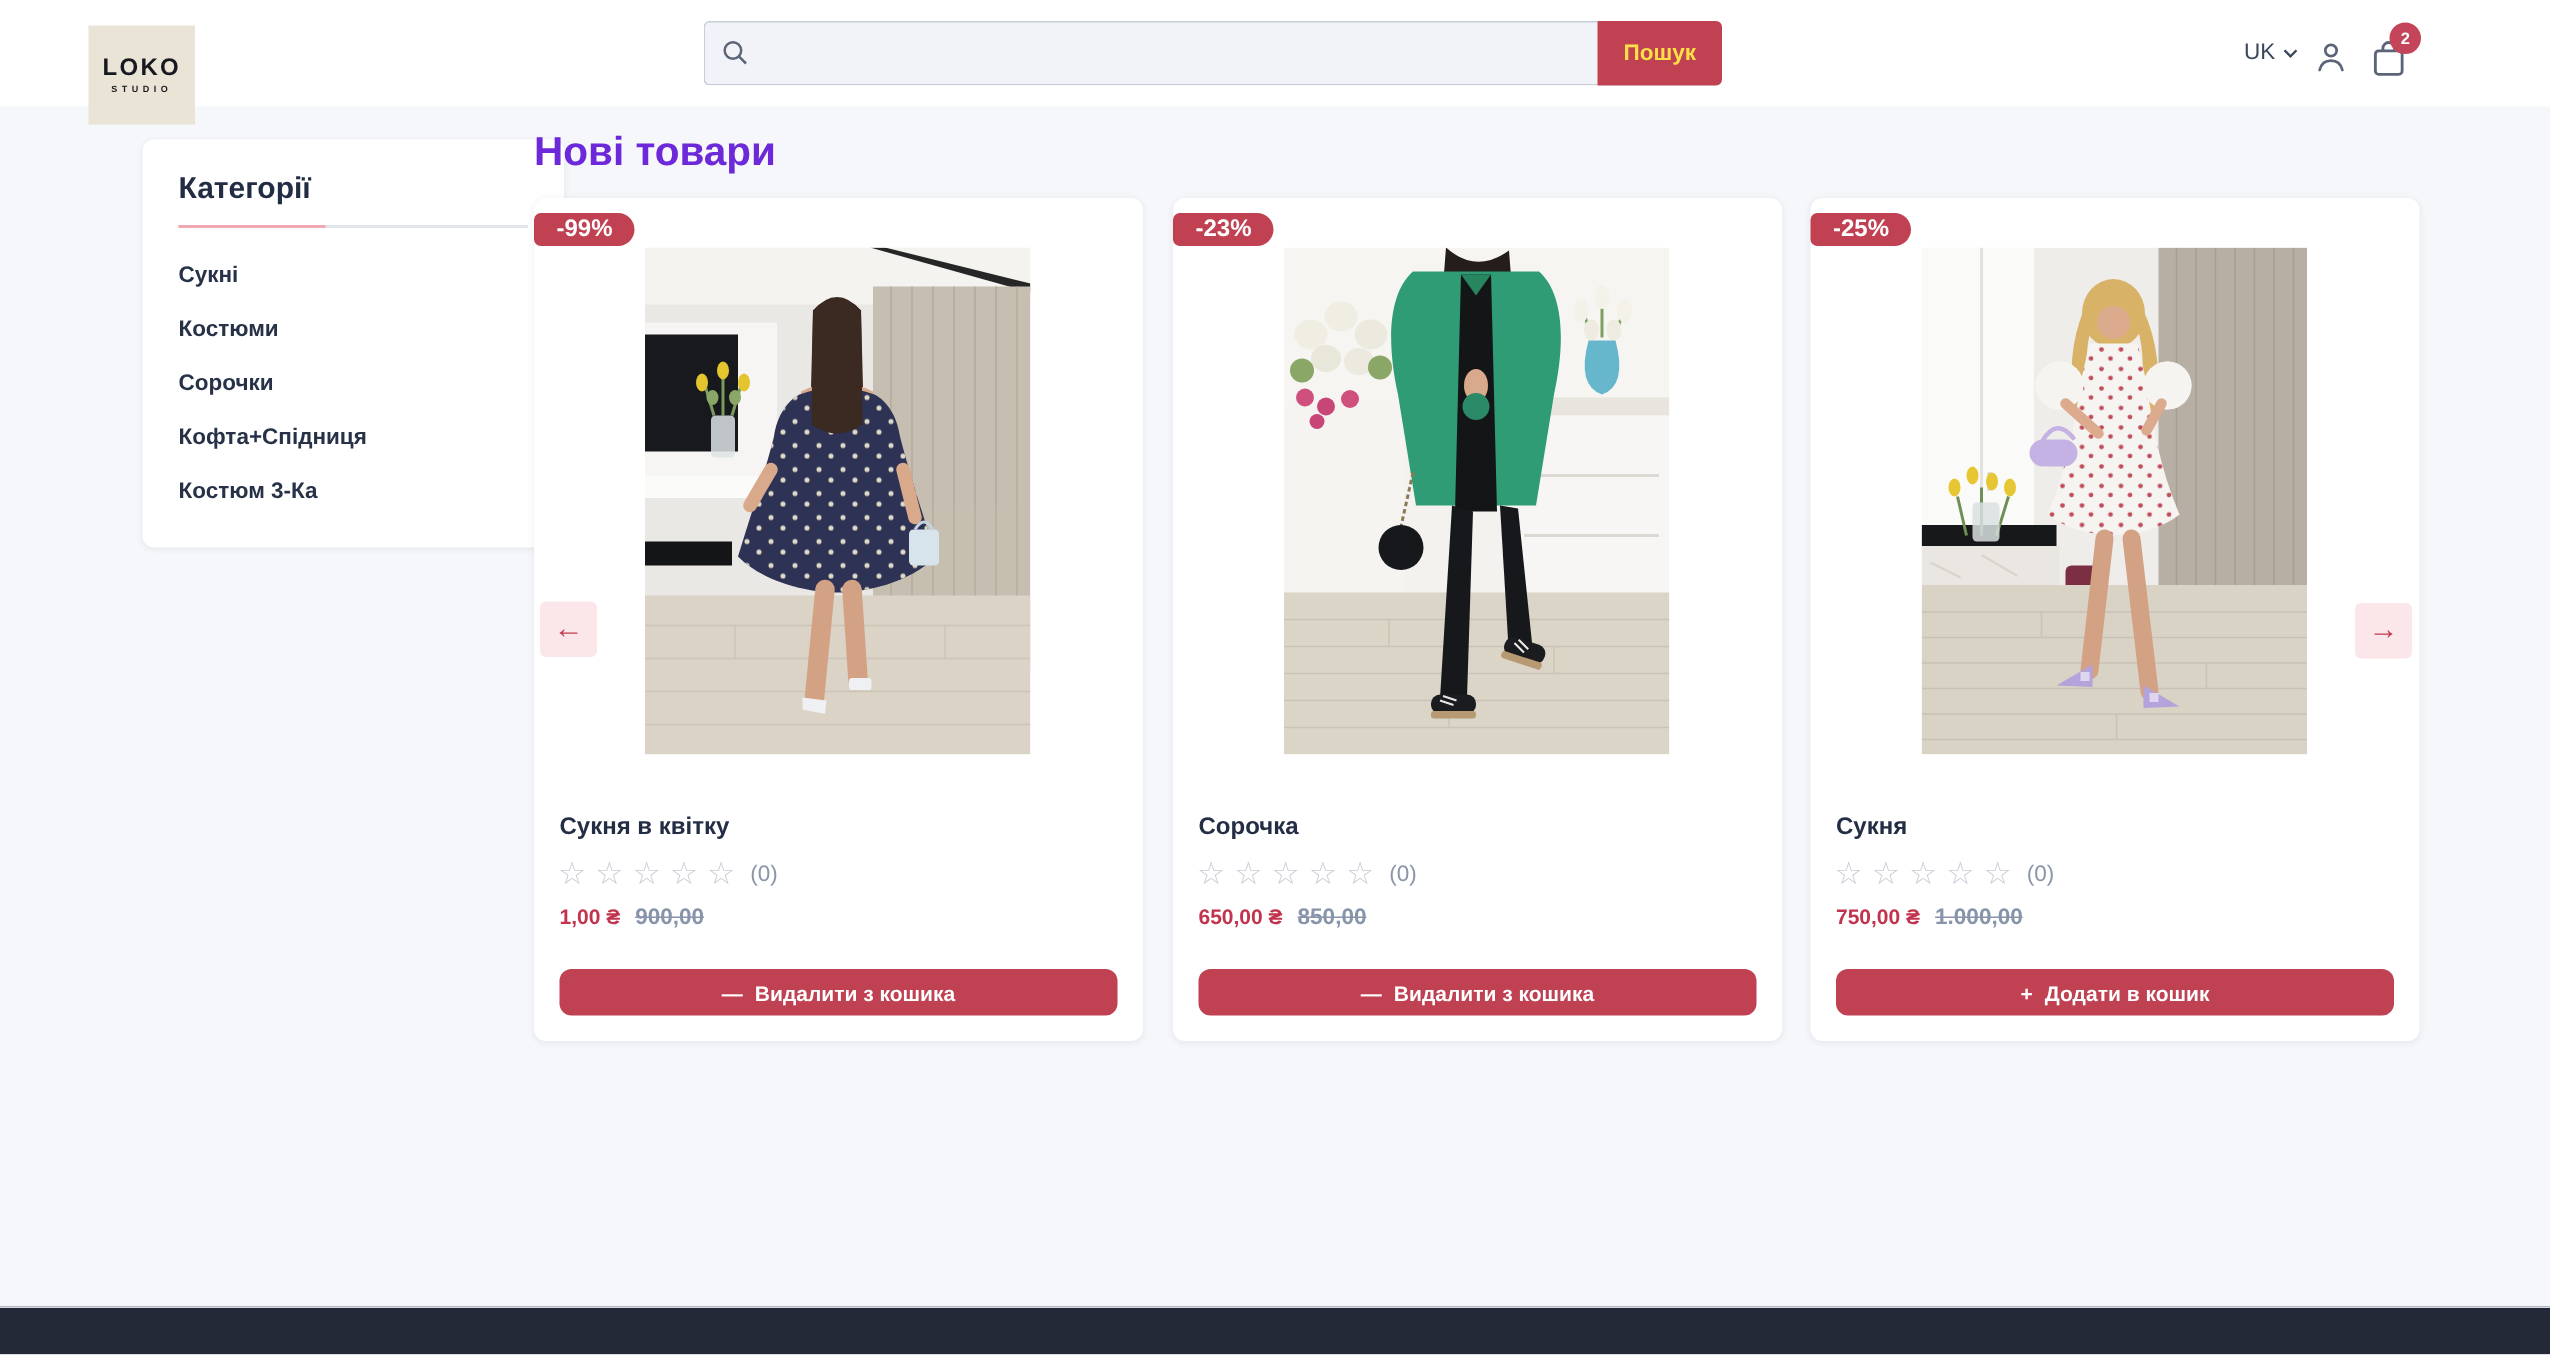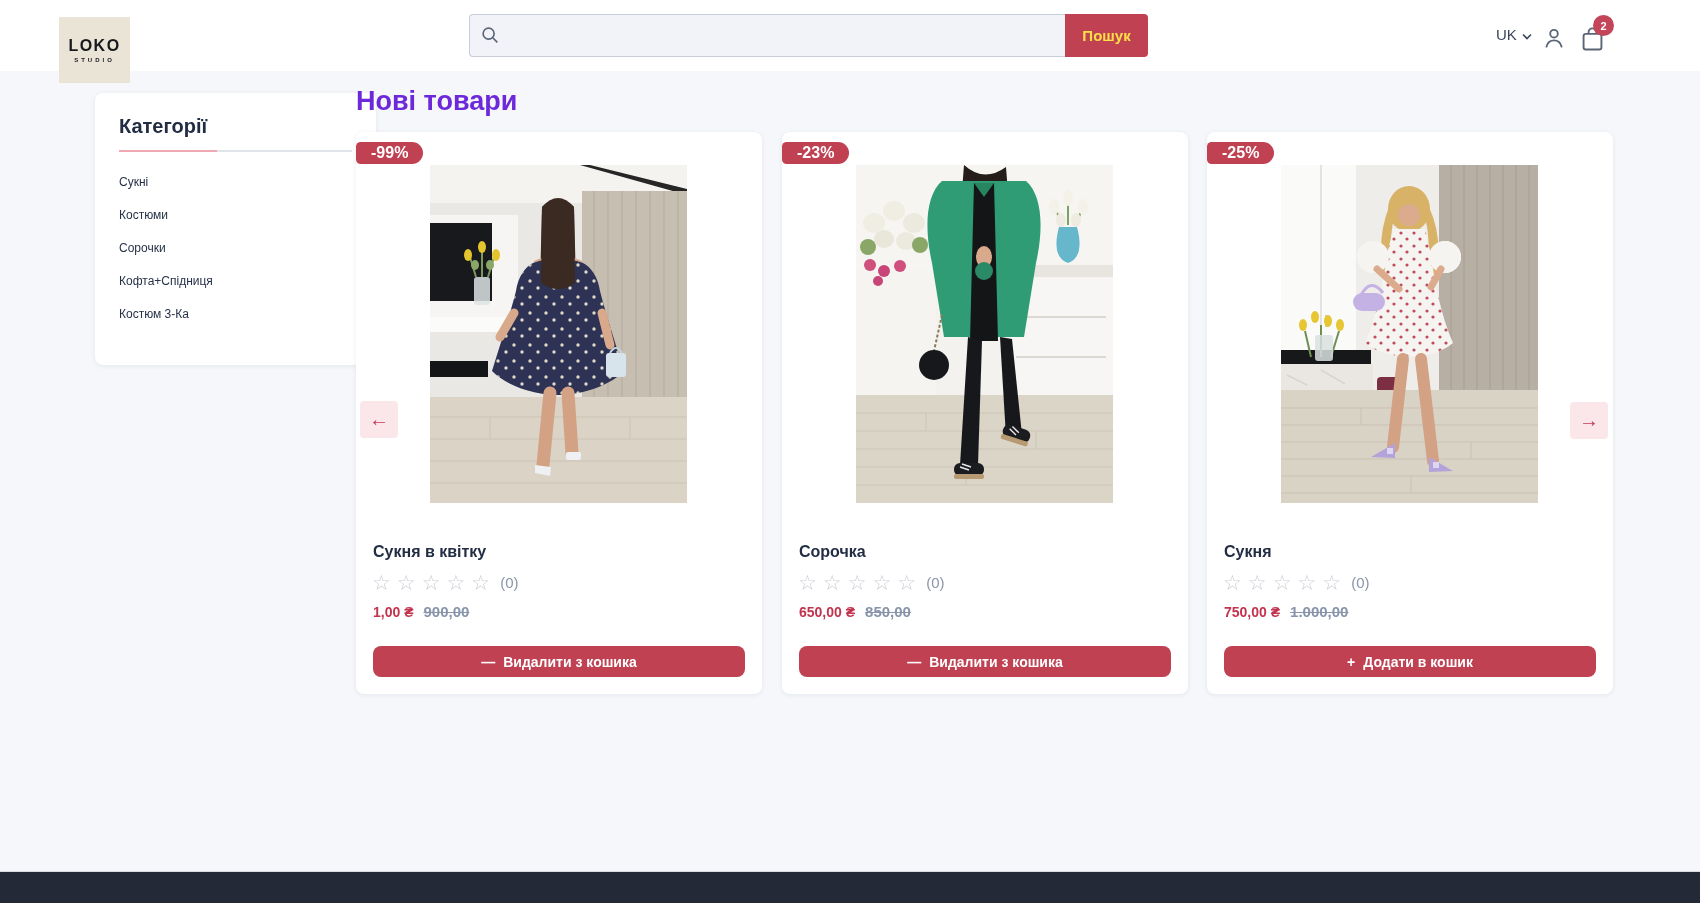--- a/index.html
+++ b/index.html
@@ -28,21 +28,21 @@
         background:#c4455a;color:#fff;font-size:11px;font-weight:bold;
         display:flex;align-items:center;justify-content:center;}
 
   
   .sidebar{position:absolute;left:59px;top:93px;width:281px;height:272px;background:#fff;border-radius:8px;
         box-shadow:0 1px 5px rgba(25,39,70,.08);padding:22px 24px;box-sizing:border-box;margin-left:36px;}
   .sidebar-title{margin:0;font-size:20px;font-weight:bold;color:#222d44;}
   .sidebar-divider{margin-top:12px;height:2px;background:#e1e5ea;position:relative;}
   .sidebar-divider::before{content:"";position:absolute;left:0;top:0;height:2px;width:42%;background:#f0a9b2;}
   .cat-list{list-style:none;margin:14px 0 0 0;padding:0;}
-  .cat-list li{padding:9px 0 10px 0;font-size:12px;font-weight:normal;color:#273248;cursor:pointer;}
+  .cat-list li{padding:9px 0 10px 0;font-size:15px;font-weight:bold;color:#273248;cursor:pointer;}
 
   
   .page-title{position:absolute;left:356px;top:86px;margin:0;font-size:27px;font-weight:bold;color:#6d28d9;}
 
   .card{position:absolute;top:132px;width:406px;height:562px;background:#fff;border-radius:8px;
         box-shadow:0 1px 5px rgba(25,39,70,.08);}
   .card.c1{left:356px;} .card.c2{left:782px;} .card.c3{left:1207px;}
   .badge{position:absolute;left:0;top:10px;height:22px;padding:0 15px;background:#bf4152;color:#fff;
         font-size:16px;font-weight:bold;display:flex;align-items:center;border-radius:5px 12px 12px 5px;}
   .product-img{position:absolute;left:74px;top:33px;width:257px;height:338px;cursor:pointer;overflow:hidden;}

